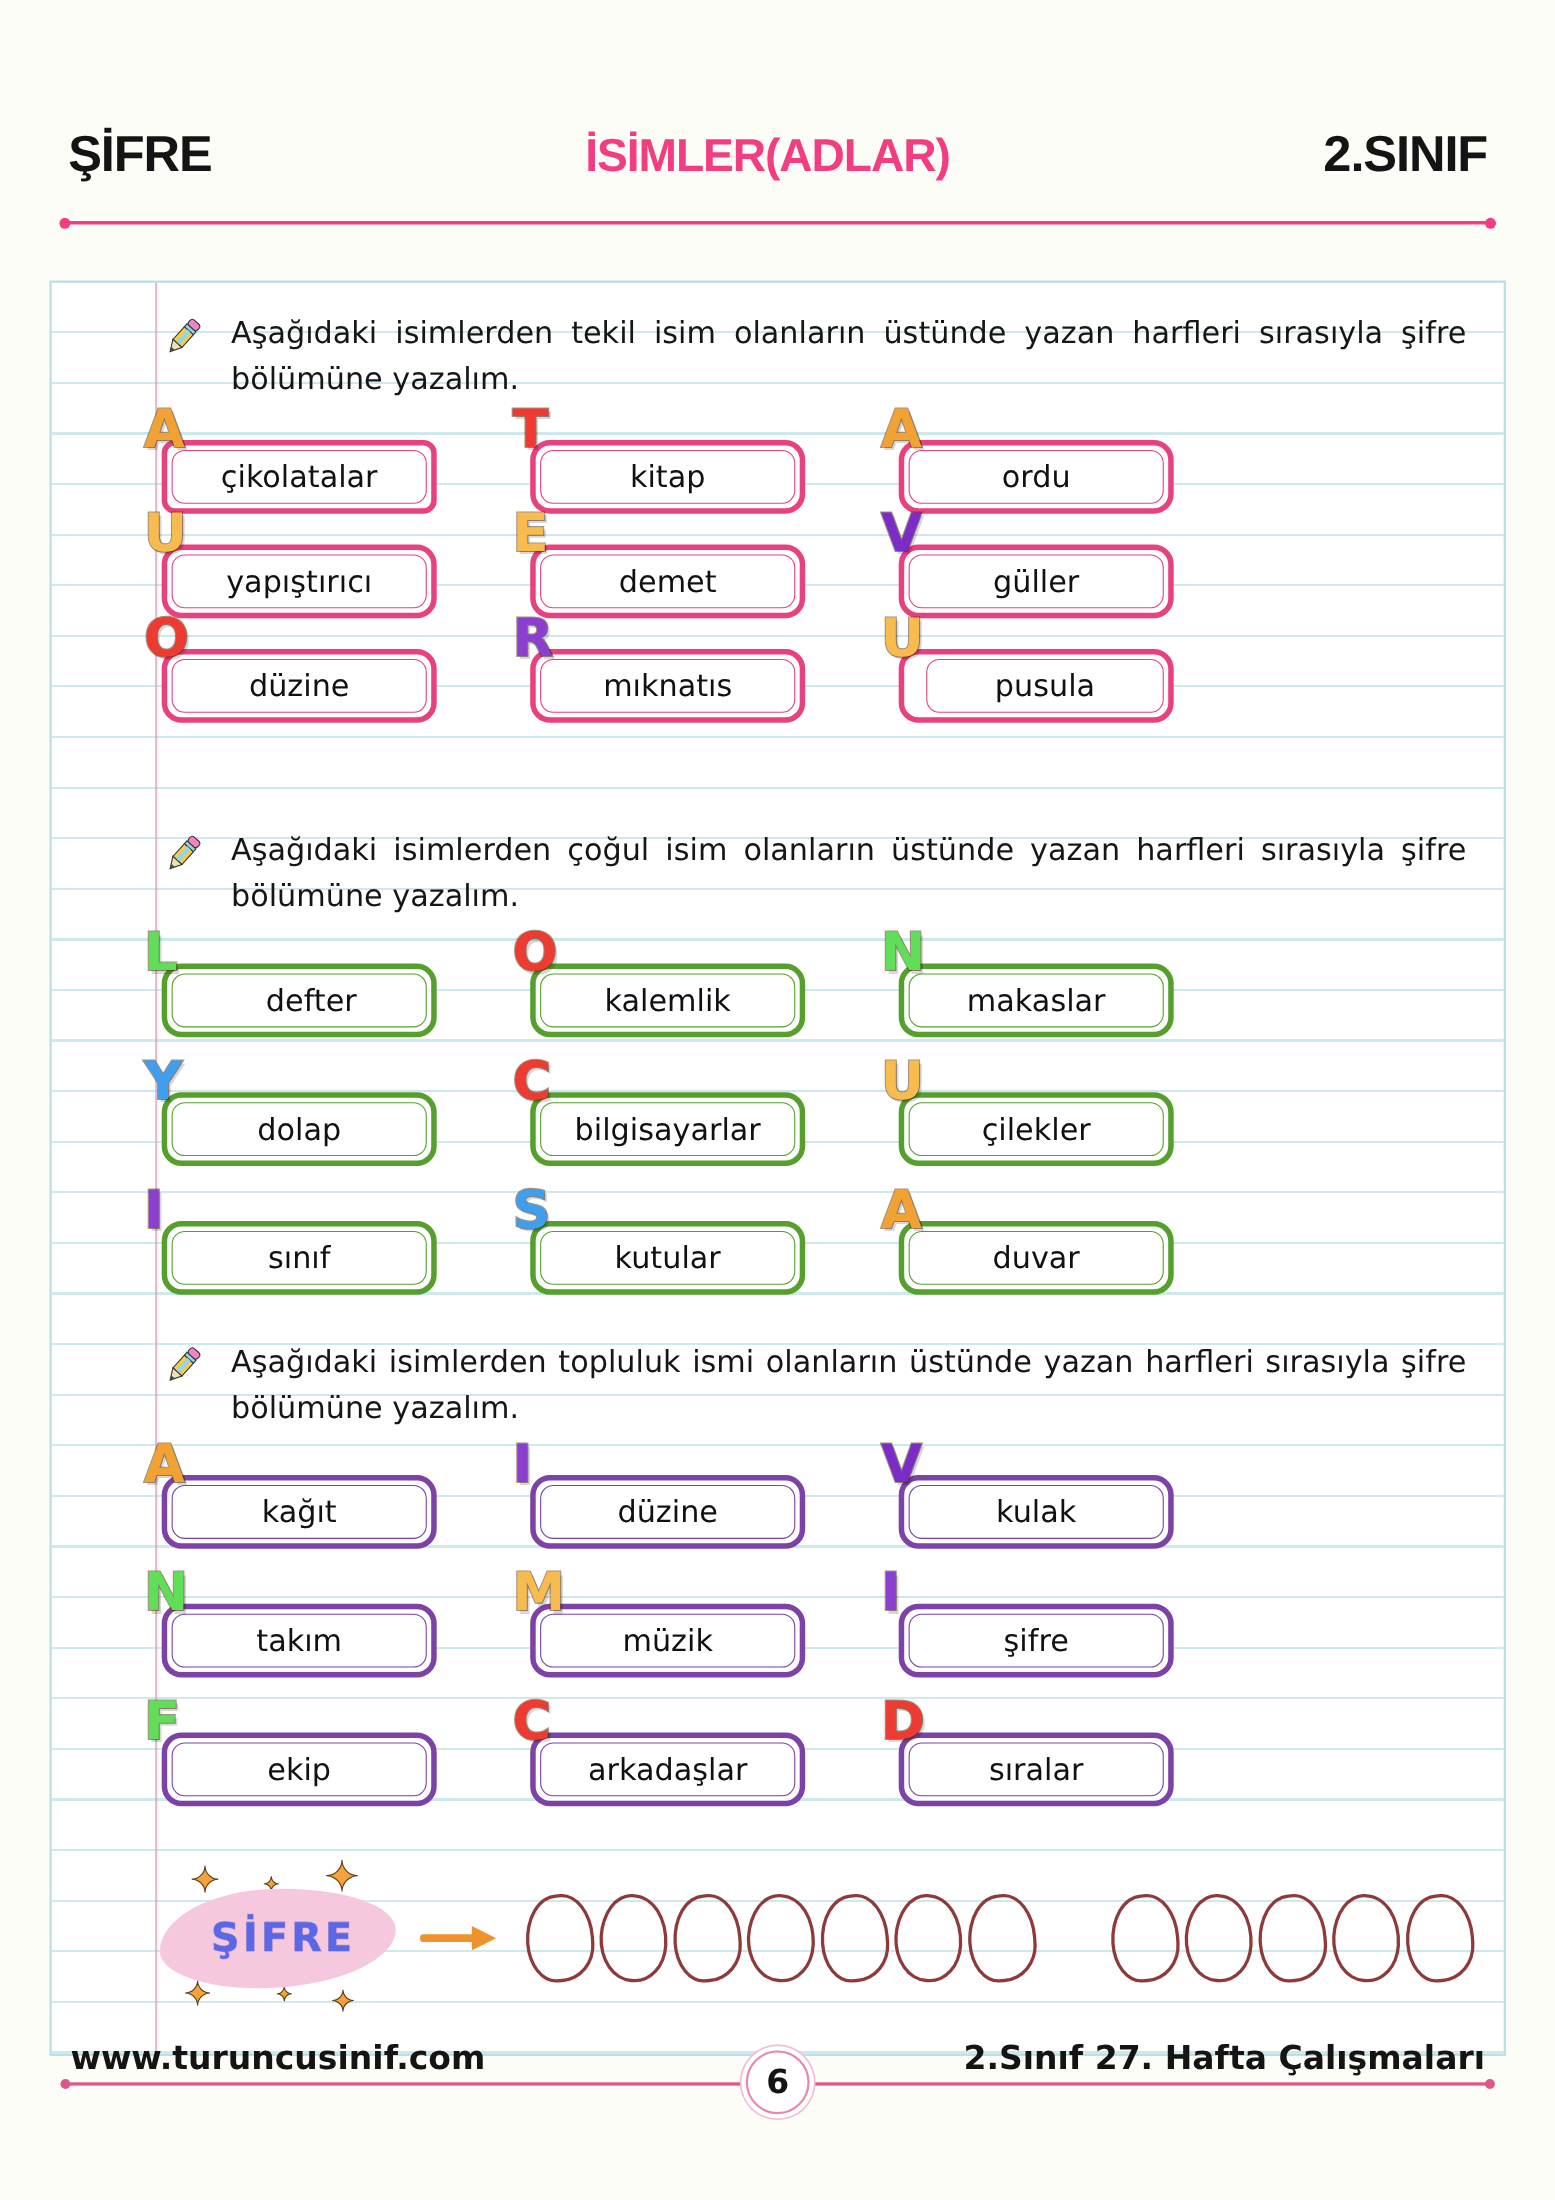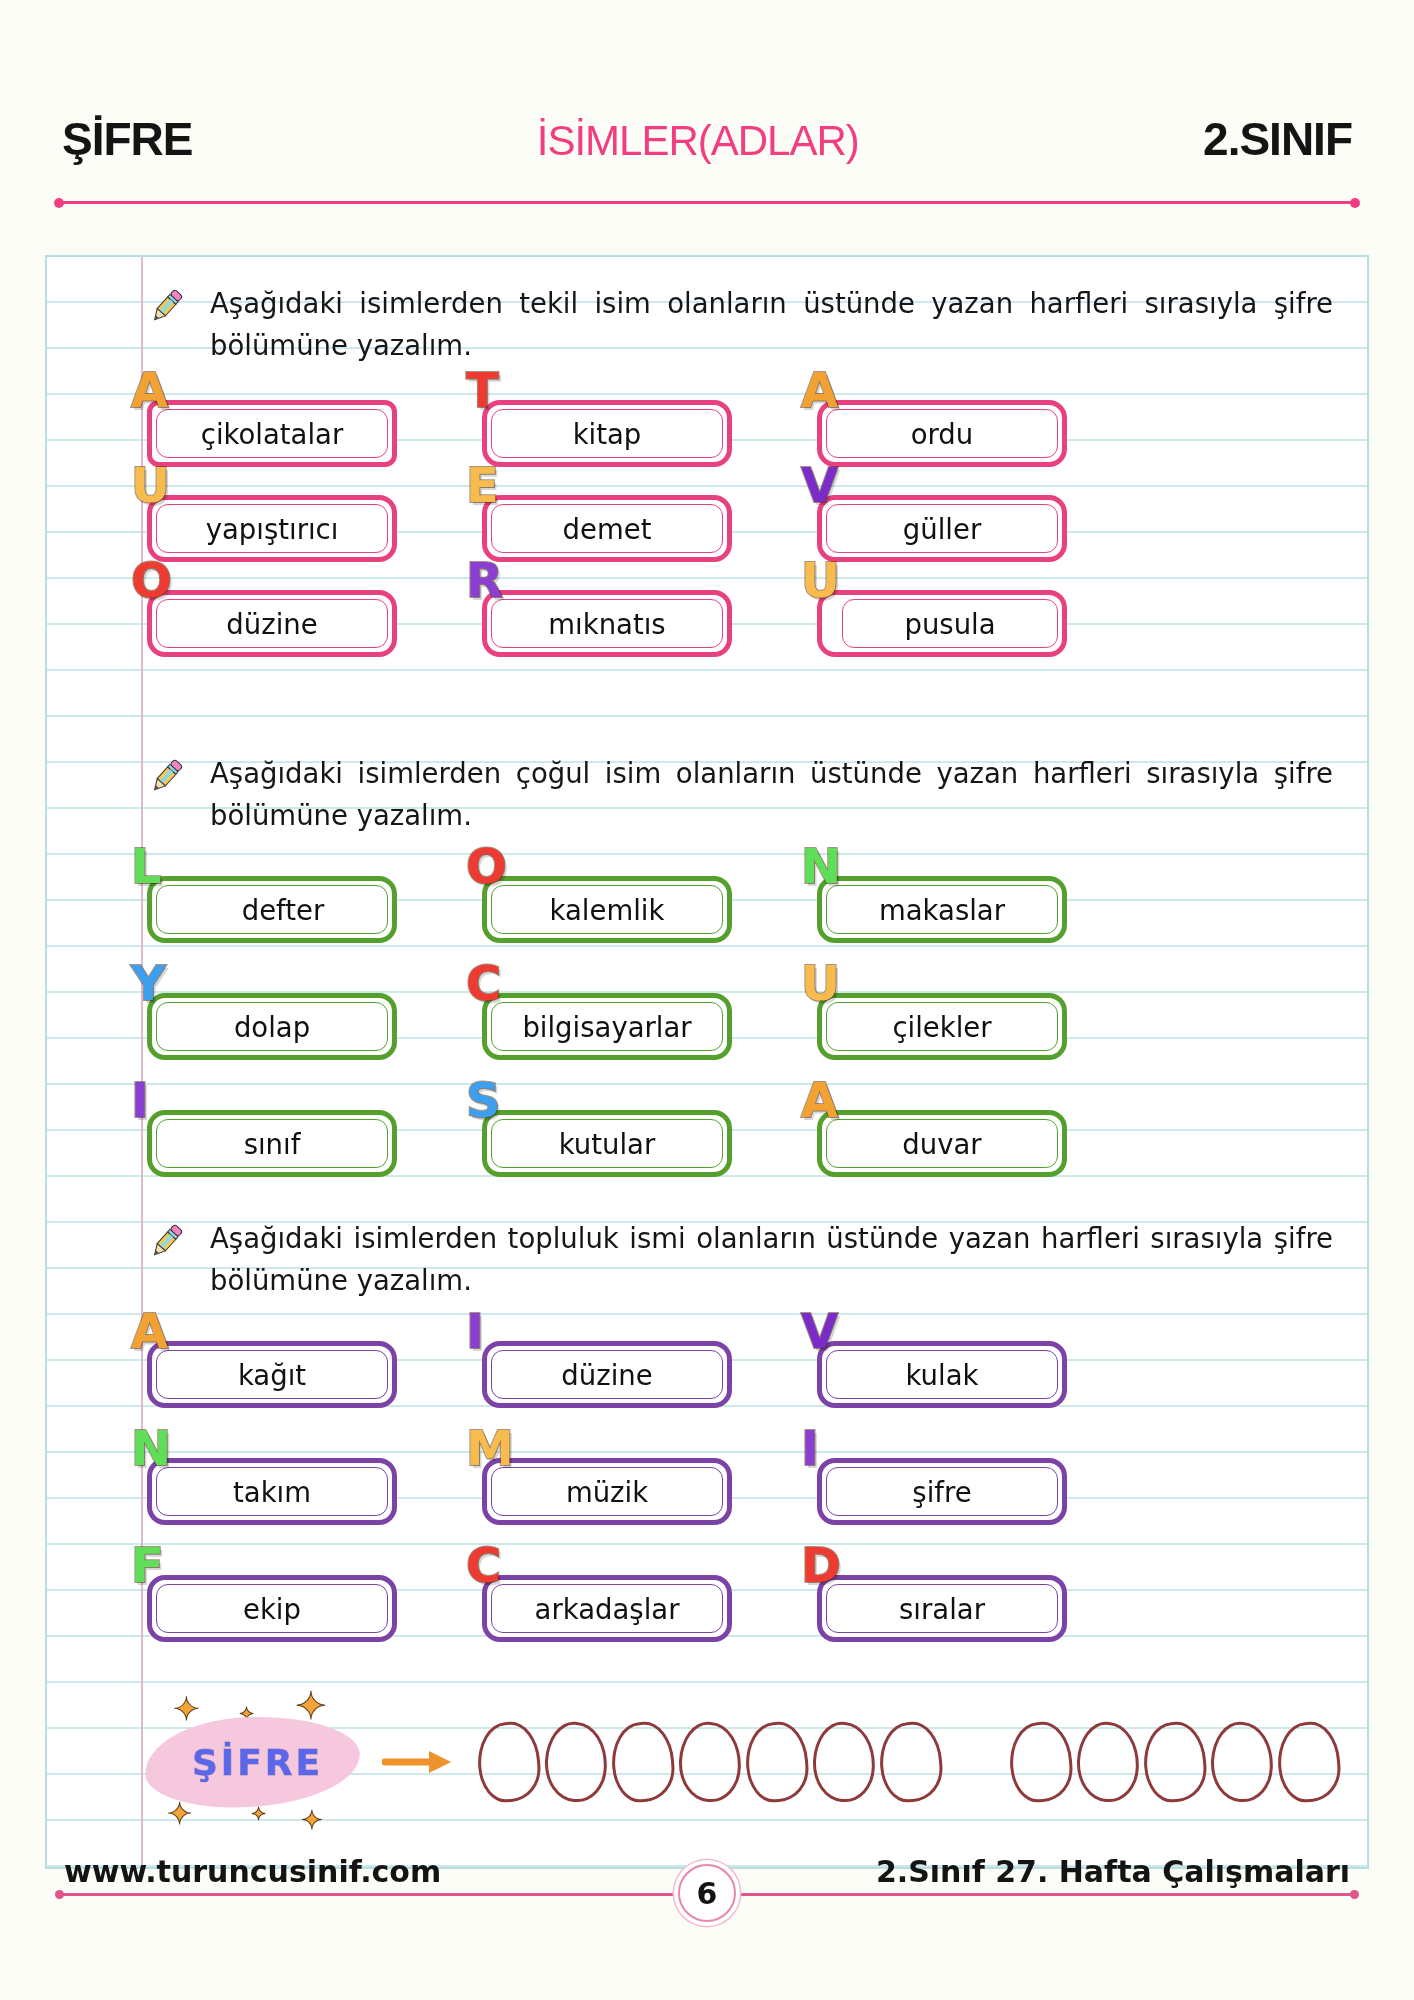--- a/index.html
+++ b/index.html
@@ -12,21 +12,21 @@
   }
   .page { position:absolute; inset:0; }
 
   
   .header {
     position:absolute; top:112px; left:62px; right:62px;
     display:flex; justify-content:space-between; align-items:baseline;
     font-family:"Liberation Sans", sans-serif;
   }
   .hdr-subject, .hdr-grade { font-size:46px; font-weight:800; color:#141414; letter-spacing:-1px; }
-  .hdr-title { font-size:42px; font-weight:400; color:#F23E80; letter-spacing:-1px; }
+  .hdr-title { font-size:42px; font-weight:700; color:#F23E80; letter-spacing:-1px; }
   .header-rule {
     position:absolute; top:201px; left:58px; right:58px; height:3px;
     background:#F23E80; border-radius:2px;
   }
   .header-rule::before, .header-rule::after {
     content:''; position:absolute; top:-3.5px; width:10px; height:10px;
     border-radius:50%; background:#F23E80;
   }
   .header-rule::before { left:-4px; } .header-rule::after { right:-4px; }
 

